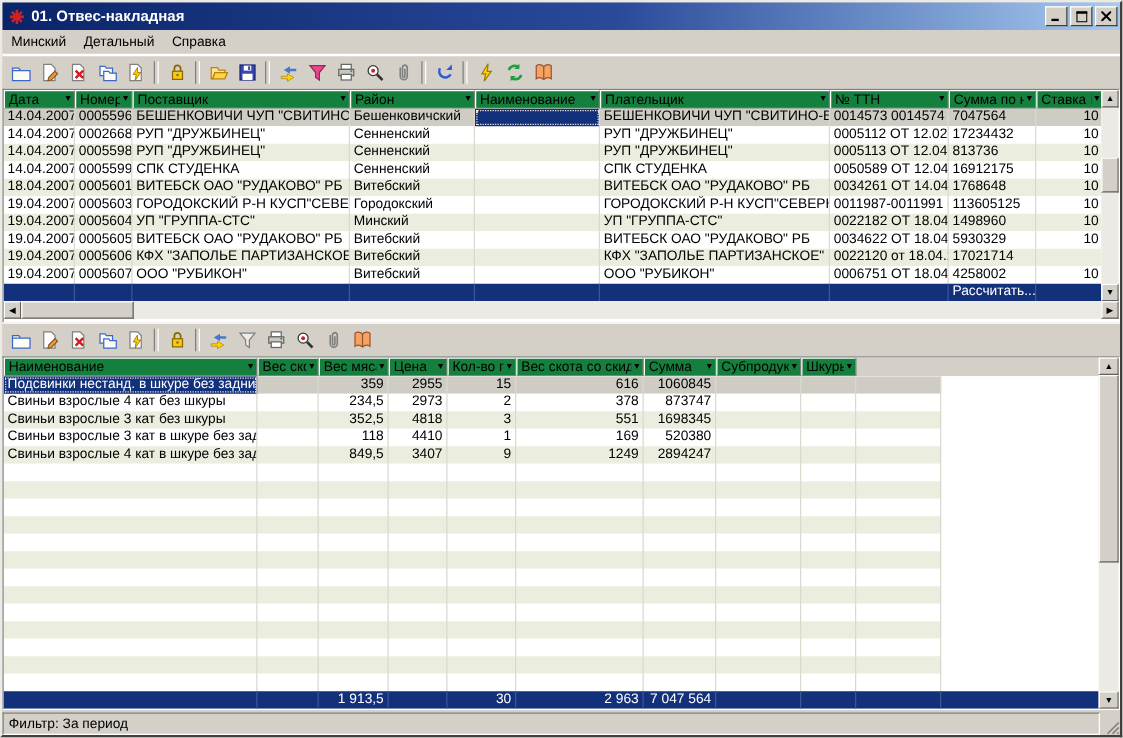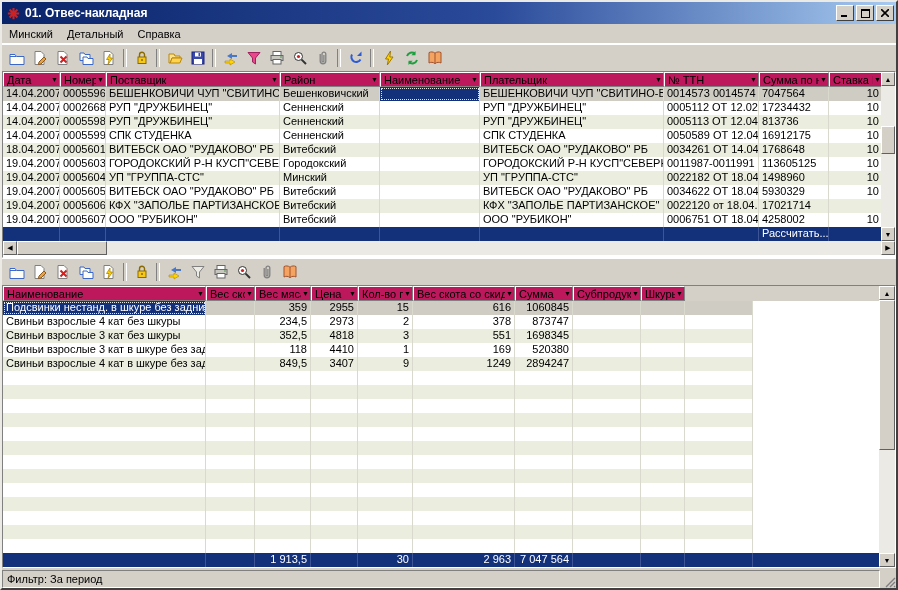--- a/index.html
+++ b/index.html
@@ -27,21 +27,21 @@
     display:flex;align-items:center;justify-content:center;padding:0;}
   .tsep{width:2px;height:18px;margin:0 3px;border-left:1px solid #808080;border-right:1px solid #fff;}
   
   .gpanel{border:1px solid;border-color:#808080 #fff #fff #808080;background:#fff;
     display:grid;overflow:hidden;}
   .gpanel-top{flex:0 0 185px;grid-template-columns:1fr 14px;grid-template-rows:169px 14px;}
   .gpanel-bottom{flex:1 1 auto;grid-template-columns:1fr 16px;grid-template-rows:15px 1fr 14px;}
   .gmain{overflow:hidden;display:flex;flex-direction:column;background:#fff;}
   .g-head{display:flex;flex:0 0 15px;background:#D4D0C8;overflow:hidden;}
   .hc{box-sizing:border-box;height:15px;display:flex;align-items:center;flex:0 0 auto;
-    background:#be185d;border:1px solid;border-color:#FFFFFF #808080 #808080 #FFFFFF;
+    background:#15803d;border:1px solid;border-color:#FFFFFF #808080 #808080 #FFFFFF;
     padding:0 1px 0 3px;overflow:hidden;}
   .hl{flex:1;white-space:nowrap;overflow:hidden;}
   .ha{flex:0 0 auto;font-size:7px;color:#000;padding-left:1px;}
   .g-body{flex:1 1 auto;overflow:hidden;background:#fff;}
   .gr{display:flex;width:max-content;min-width:100%;height:14px;}
   .gr-fit{width:max-content;min-width:0;}
   .gc{box-sizing:border-box;height:14px;line-height:13px;padding:0 3px;flex:0 0 auto;
     white-space:nowrap;overflow:hidden;border-right:1px solid #D9D9CE;}
   .sel{background:#CFCCC4;}
   .focus{background:#13307B !important;color:#fff;outline:1px dotted #E8E8E8;outline-offset:-2px;}

